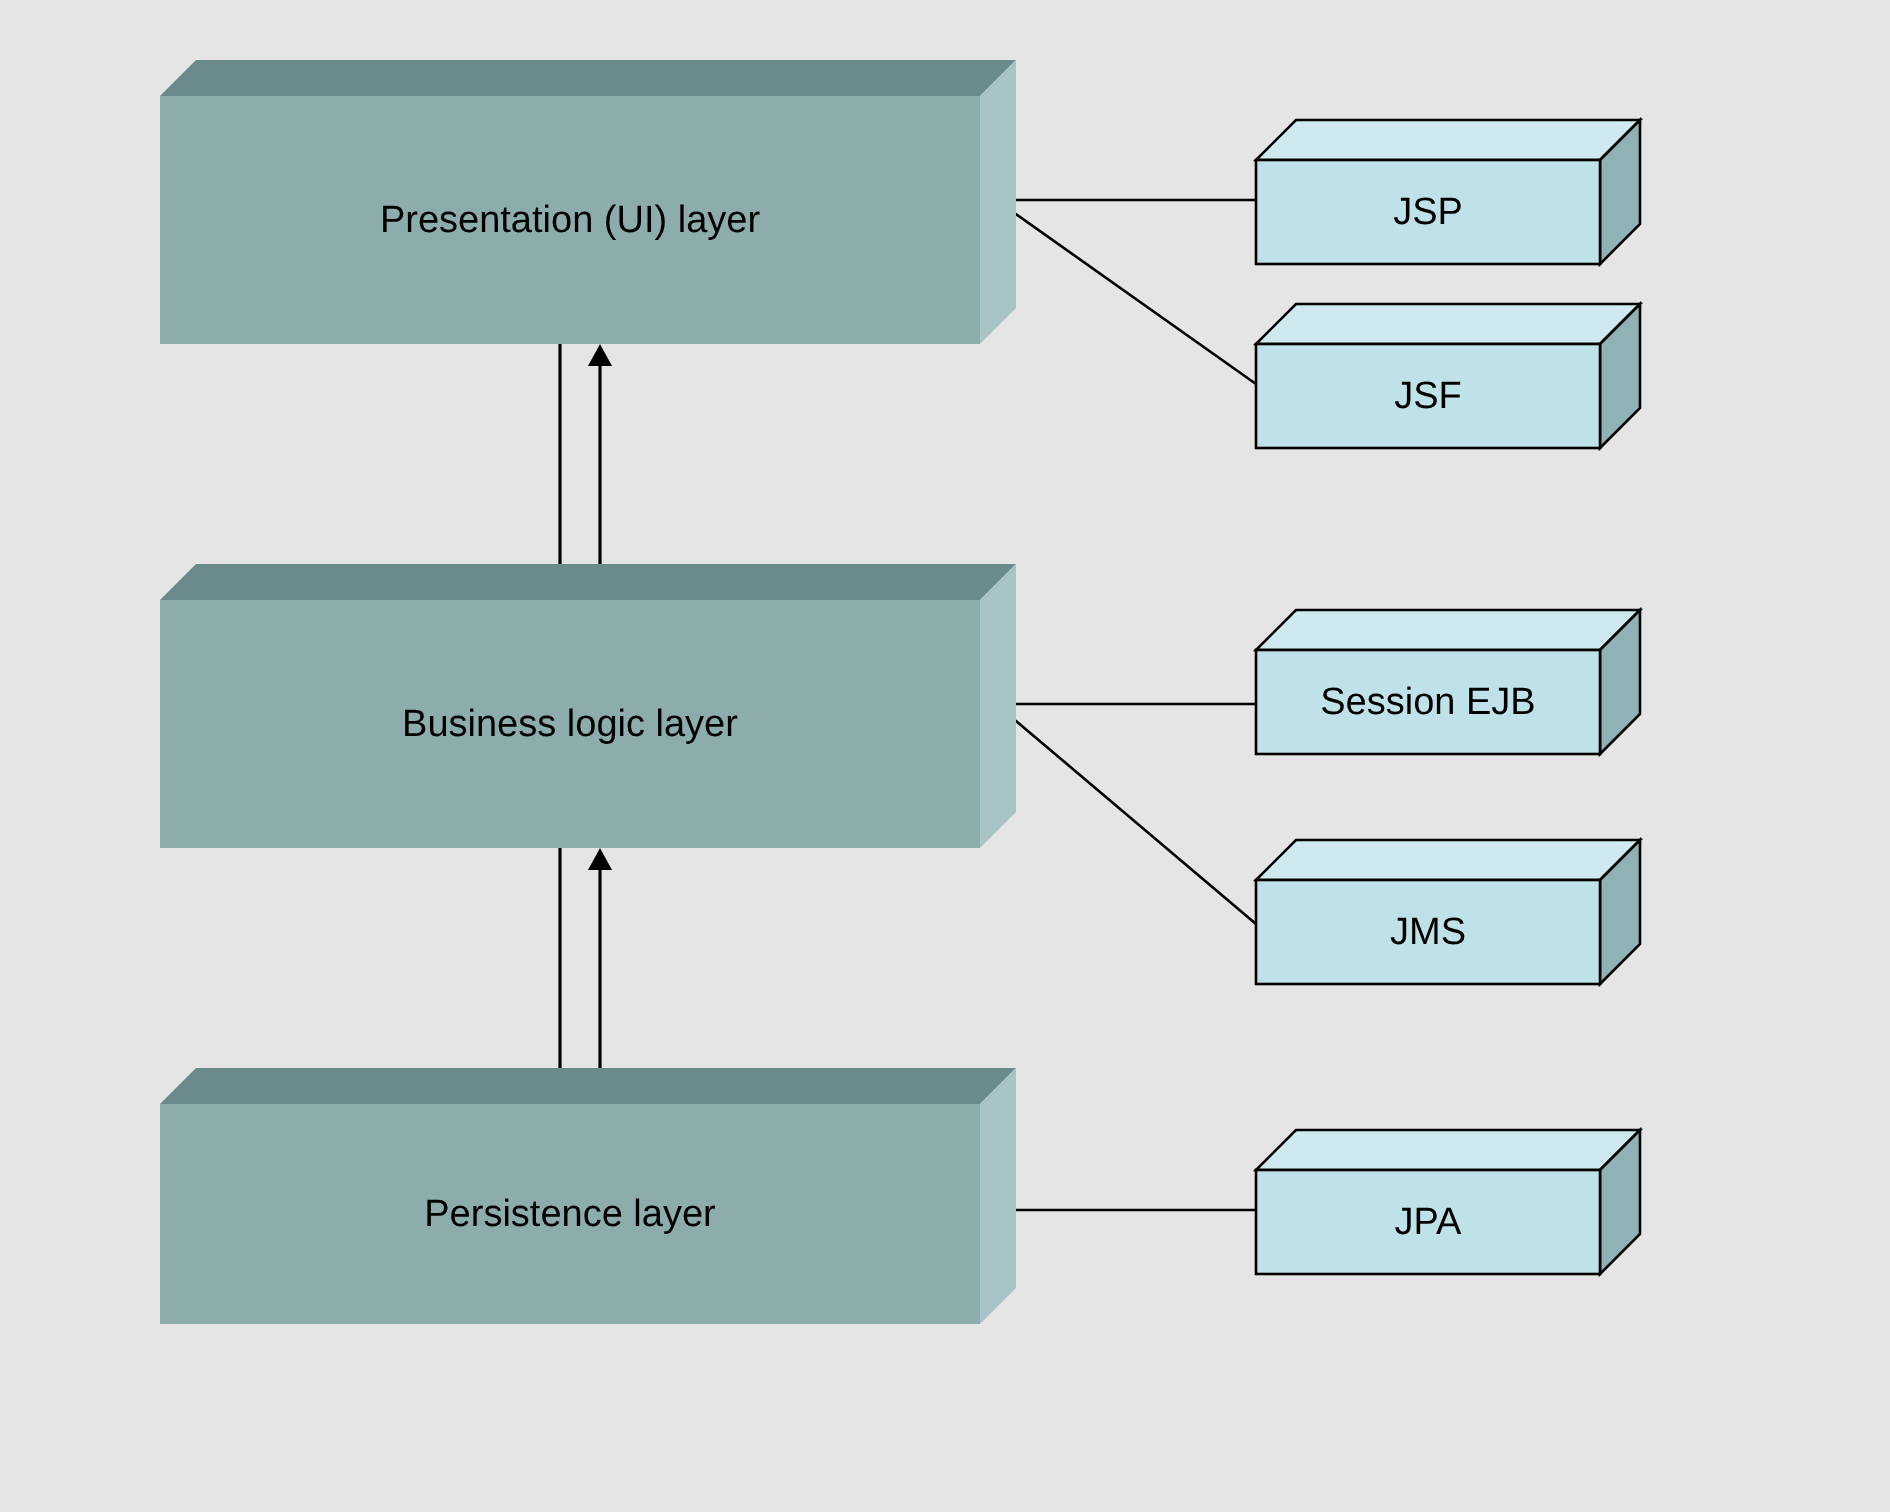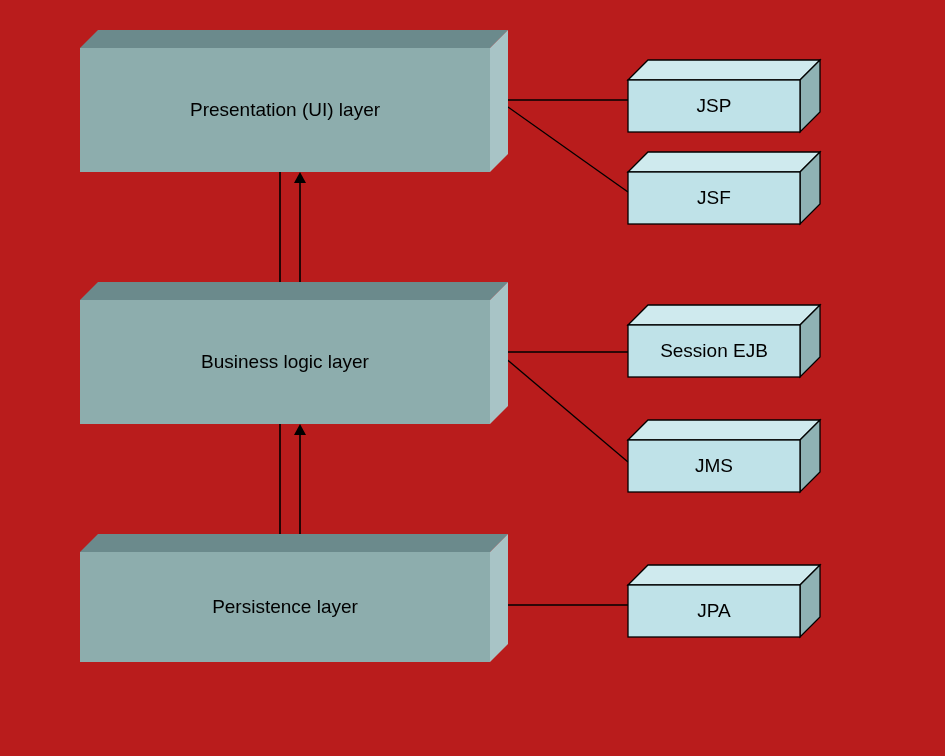--- a/index.html
+++ b/index.html
@@ -10,21 +10,21 @@
   body {
     width: 945px;
     height: 756px;
     font-family: "Liberation Sans", sans-serif;
     overflow: hidden;
   }
   #diagram-root {
     position: relative;
     width: 945px;
     height: 756px;
-    background: #b91c1c;
+    background: #e5e5e5;
   }
   svg#diagram-svg {
     display: block;
     width: 945px;
     height: 756px;
   }
   .layer-label {
     font-family: "Liberation Sans", sans-serif;
     font-size: 19px;
     fill: #000000;

